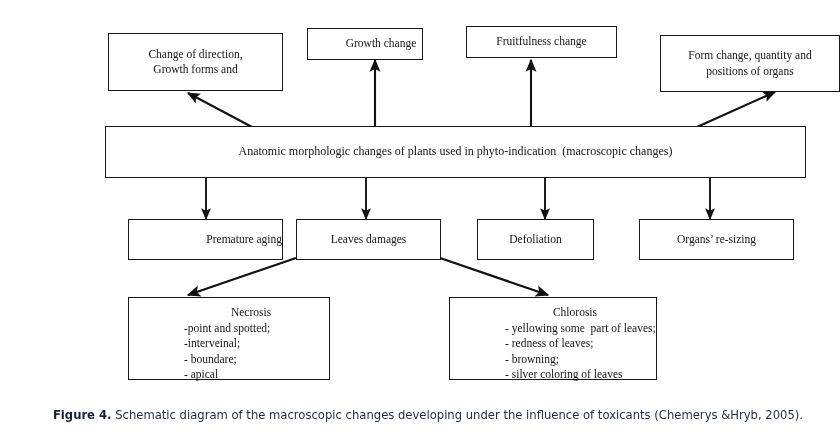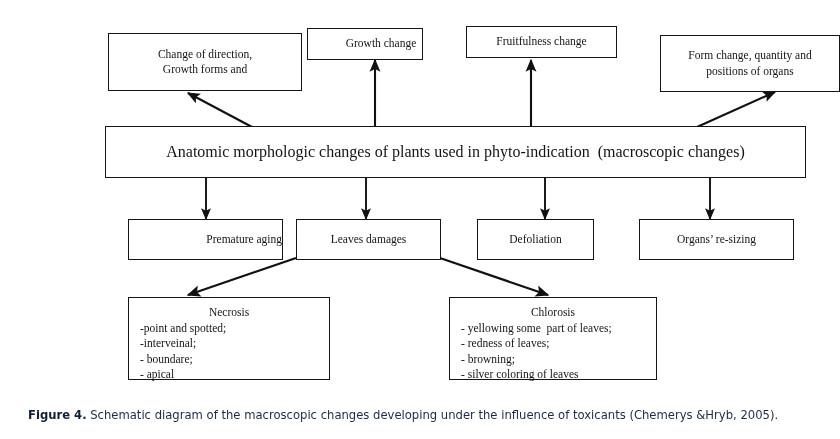--- a/index.html
+++ b/index.html
@@ -44,43 +44,45 @@
     color: #141414;
   }
   .node .line {
     display: block;
     white-space: pre;
   }
   .node.list-node {
     text-align: left;
     justify-content: flex-start;
     padding-top: 7px;
+    padding-left: 44px;
   }
   .node.list-node .title {
     display: block;
     text-align: center;
     margin-bottom: 1px;
   }
   .node.list-node .item {
     display: block;
     padding-left: 11px;
     white-space: pre;
   }
   #node-root {
-    font-size: 16px;
+    font-size: 12px;
   }
   #caption {
     position: absolute;
     left: 28px;
     top: 408px;
     width: 800px;
     font-family: "DejaVu Sans", "Liberation Sans", sans-serif;
     font-size: 11.6px;
     line-height: 1.35;
     color: #1b2a4a;
+    text-align: center;
   }
   #caption .fig-label {
     font-weight: bold;
     color: #12203c;
   }
 </style>
 </head>
 <body>
 
 <div id="diagram-canvas">
@@ -102,21 +104,21 @@
 
     <line x1="206" y1="177" x2="206" y2="219" stroke="#111111" stroke-width="1.9" marker-end="url(#arrowhead)"></line>
     <line x1="366" y1="177" x2="366" y2="219" stroke="#111111" stroke-width="1.9" marker-end="url(#arrowhead)"></line>
     <line x1="545" y1="177" x2="545" y2="219" stroke="#111111" stroke-width="1.9" marker-end="url(#arrowhead)"></line>
     <line x1="710" y1="177" x2="710" y2="219" stroke="#111111" stroke-width="1.9" marker-end="url(#arrowhead)"></line>
 
     <line x1="296" y1="258" x2="188" y2="295" stroke="#111111" stroke-width="2.2" marker-end="url(#arrowhead)"></line>
     <line x1="440" y1="258" x2="548" y2="295" stroke="#111111" stroke-width="2.2" marker-end="url(#arrowhead)"></line>
   </svg>
 
-  <div class="node" id="node-change-of-direction" style="left:108px; top:33px; width:194px; height:58px;">
+  <div class="node" id="node-change-of-direction" style="left:108px; top:33px; width:175px; height:58px;">
     <span class="line">Change of direction,</span>
     <span class="line">Growth forms and</span>
   </div>
 
   <div class="node" id="node-growth-change" style="left:307px; top:28px; width:116px; height:32px;padding-left:32px;">
     <span class="line">Growth change</span>
   </div>
 
   <div class="node" id="node-fruitfulness-change" style="left:466px; top:26px; width:151px; height:32px;">
     <span class="line">Fruitfulness change</span>

